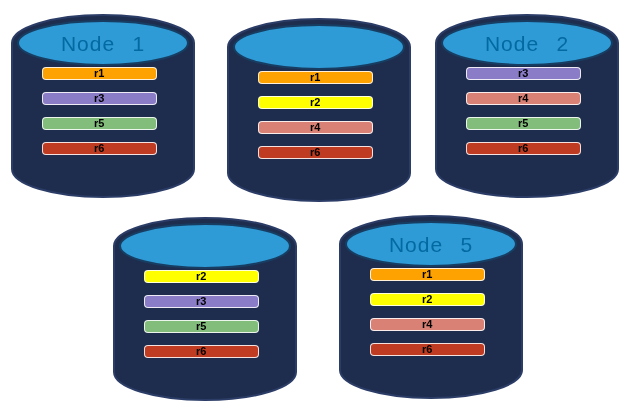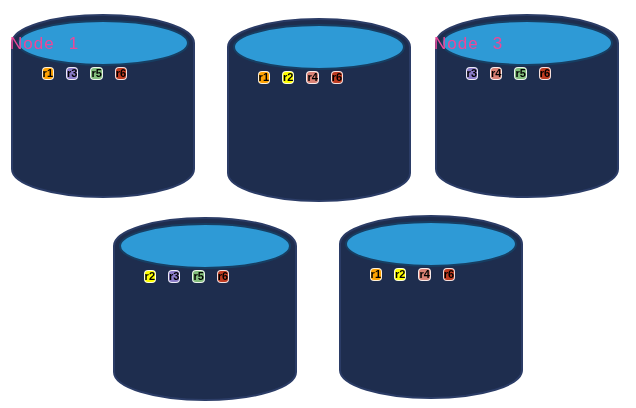--- a/index.html
+++ b/index.html
@@ -28,34 +28,34 @@
     height: 100%;
     display: block;
   }
   .cyl-title {
     position: absolute;
     left: 0;
     right: 0;
     top: 20px;
     height: 28px;
     line-height: 28px;
-    text-align: left;
-    color: #ec4899;
-    font-size: 17px;
+    text-align: center;
+    color: #0369a1;
+    font-size: 21px;
     letter-spacing: 1px;
     word-spacing: 0.5em;
     white-space: pre;
   }
   .bars {
     position: absolute;
     left: 17%;
     width: 62%;
     top: 57px;
     display: flex;
-    flex-direction: row;
+    flex-direction: column;
     gap: 12px;
   }
   .bar {
     height: 13px;
     border-radius: 4px;
     border: 1px solid rgba(255,255,255,0.85);
     display: flex;
     align-items: center;
     justify-content: center;
     box-sizing: border-box;
@@ -110,21 +110,21 @@
         <div class="bar" style="background: rgb(191, 59, 33);">
           <span class="bar-label">r6</span>
         </div>
       </div>
     </div>
     <div class="cylinder" style="left: 434px; top: 10px;">
       <svg class="cyl-svg" viewBox="0 0 186 192">
         <path d="M2,33 L2,159 A91,28 0 0 0 184,159 L184,33 A91,28 0 0 0 2,33 Z" fill="#1E2D4E" stroke="#2B3C66" stroke-width="2"></path>
         <ellipse cx="93" cy="33" rx="85" ry="22" fill="#2E9AD6" stroke="#173E62" stroke-width="2"></ellipse>
       </svg>
-      <div class="cyl-title">Node 3</div>
+      <div class="cyl-title">Node 2</div>
       <div class="bars">
         <div class="bar" style="background: rgb(139, 124, 200);">
           <span class="bar-label">r3</span>
         </div>
         <div class="bar" style="background: rgb(217, 129, 117);">
           <span class="bar-label">r4</span>
         </div>
         <div class="bar" style="background: rgb(131, 189, 124);">
           <span class="bar-label">r5</span>
         </div>
@@ -151,20 +151,21 @@
         <div class="bar" style="background: rgb(191, 59, 33);">
           <span class="bar-label">r6</span>
         </div>
       </div>
     </div>
     <div class="cylinder" style="left: 338px; top: 211px;">
       <svg class="cyl-svg" viewBox="0 0 186 192">
         <path d="M2,33 L2,159 A91,28 0 0 0 184,159 L184,33 A91,28 0 0 0 2,33 Z" fill="#1E2D4E" stroke="#2B3C66" stroke-width="2"></path>
         <ellipse cx="93" cy="33" rx="85" ry="22" fill="#2E9AD6" stroke="#173E62" stroke-width="2"></ellipse>
       </svg>
+      <div class="cyl-title">Node 5</div>
       <div class="bars">
         <div class="bar" style="background: rgb(254, 162, 2);">
           <span class="bar-label">r1</span>
         </div>
         <div class="bar" style="background: rgb(255, 255, 0);">
           <span class="bar-label">r2</span>
         </div>
         <div class="bar" style="background: rgb(217, 129, 117);">
           <span class="bar-label">r4</span>
         </div>

